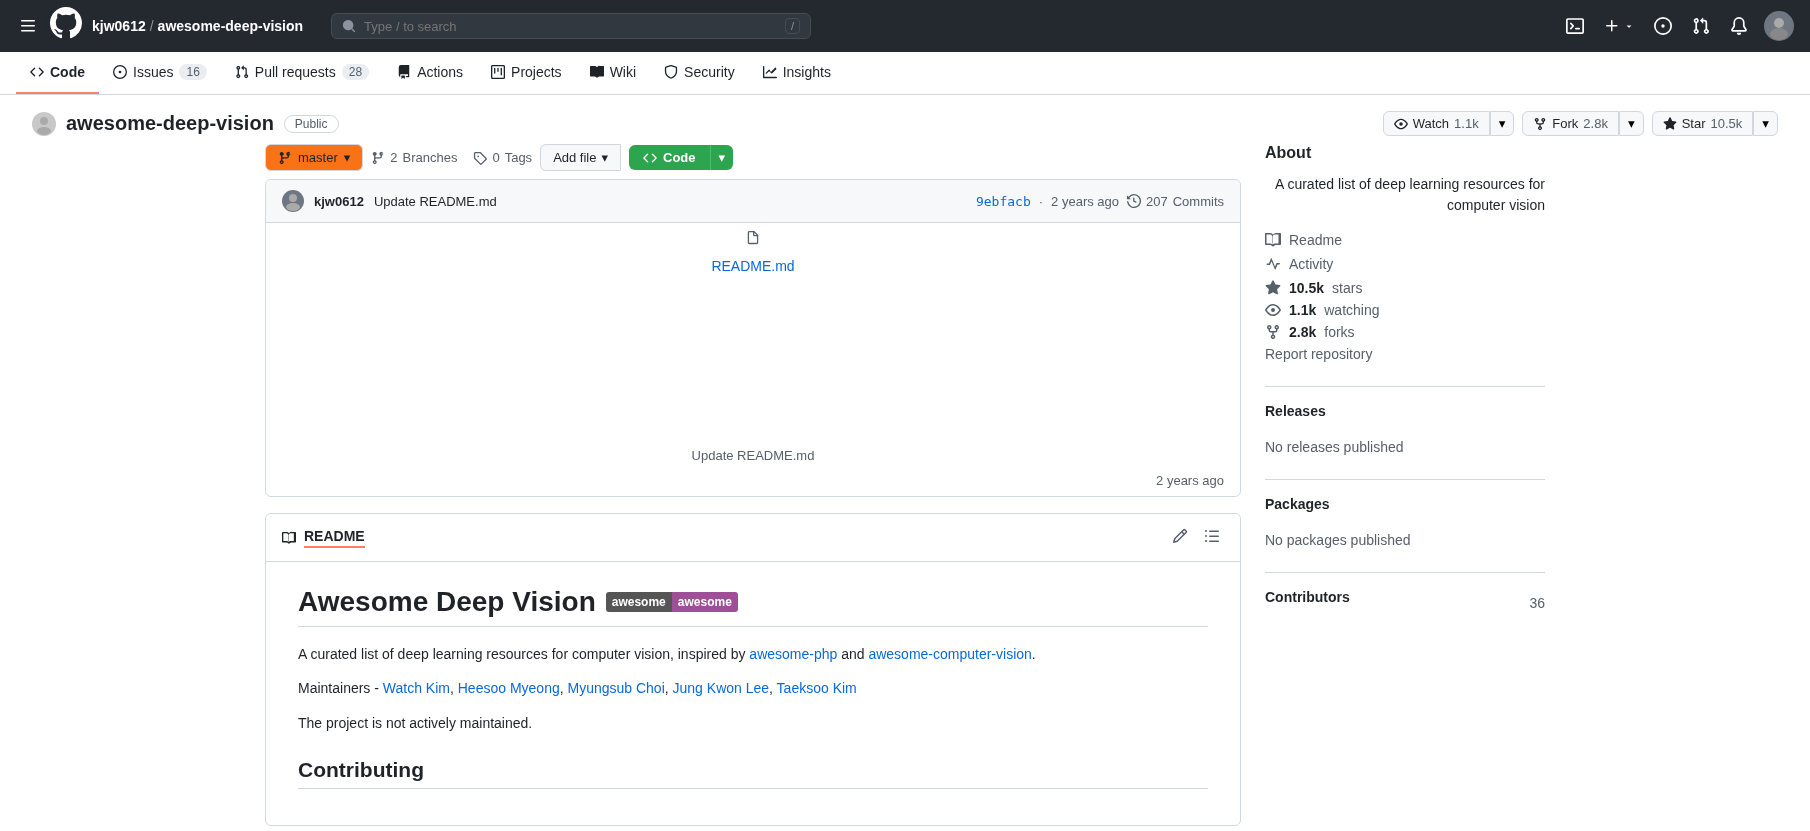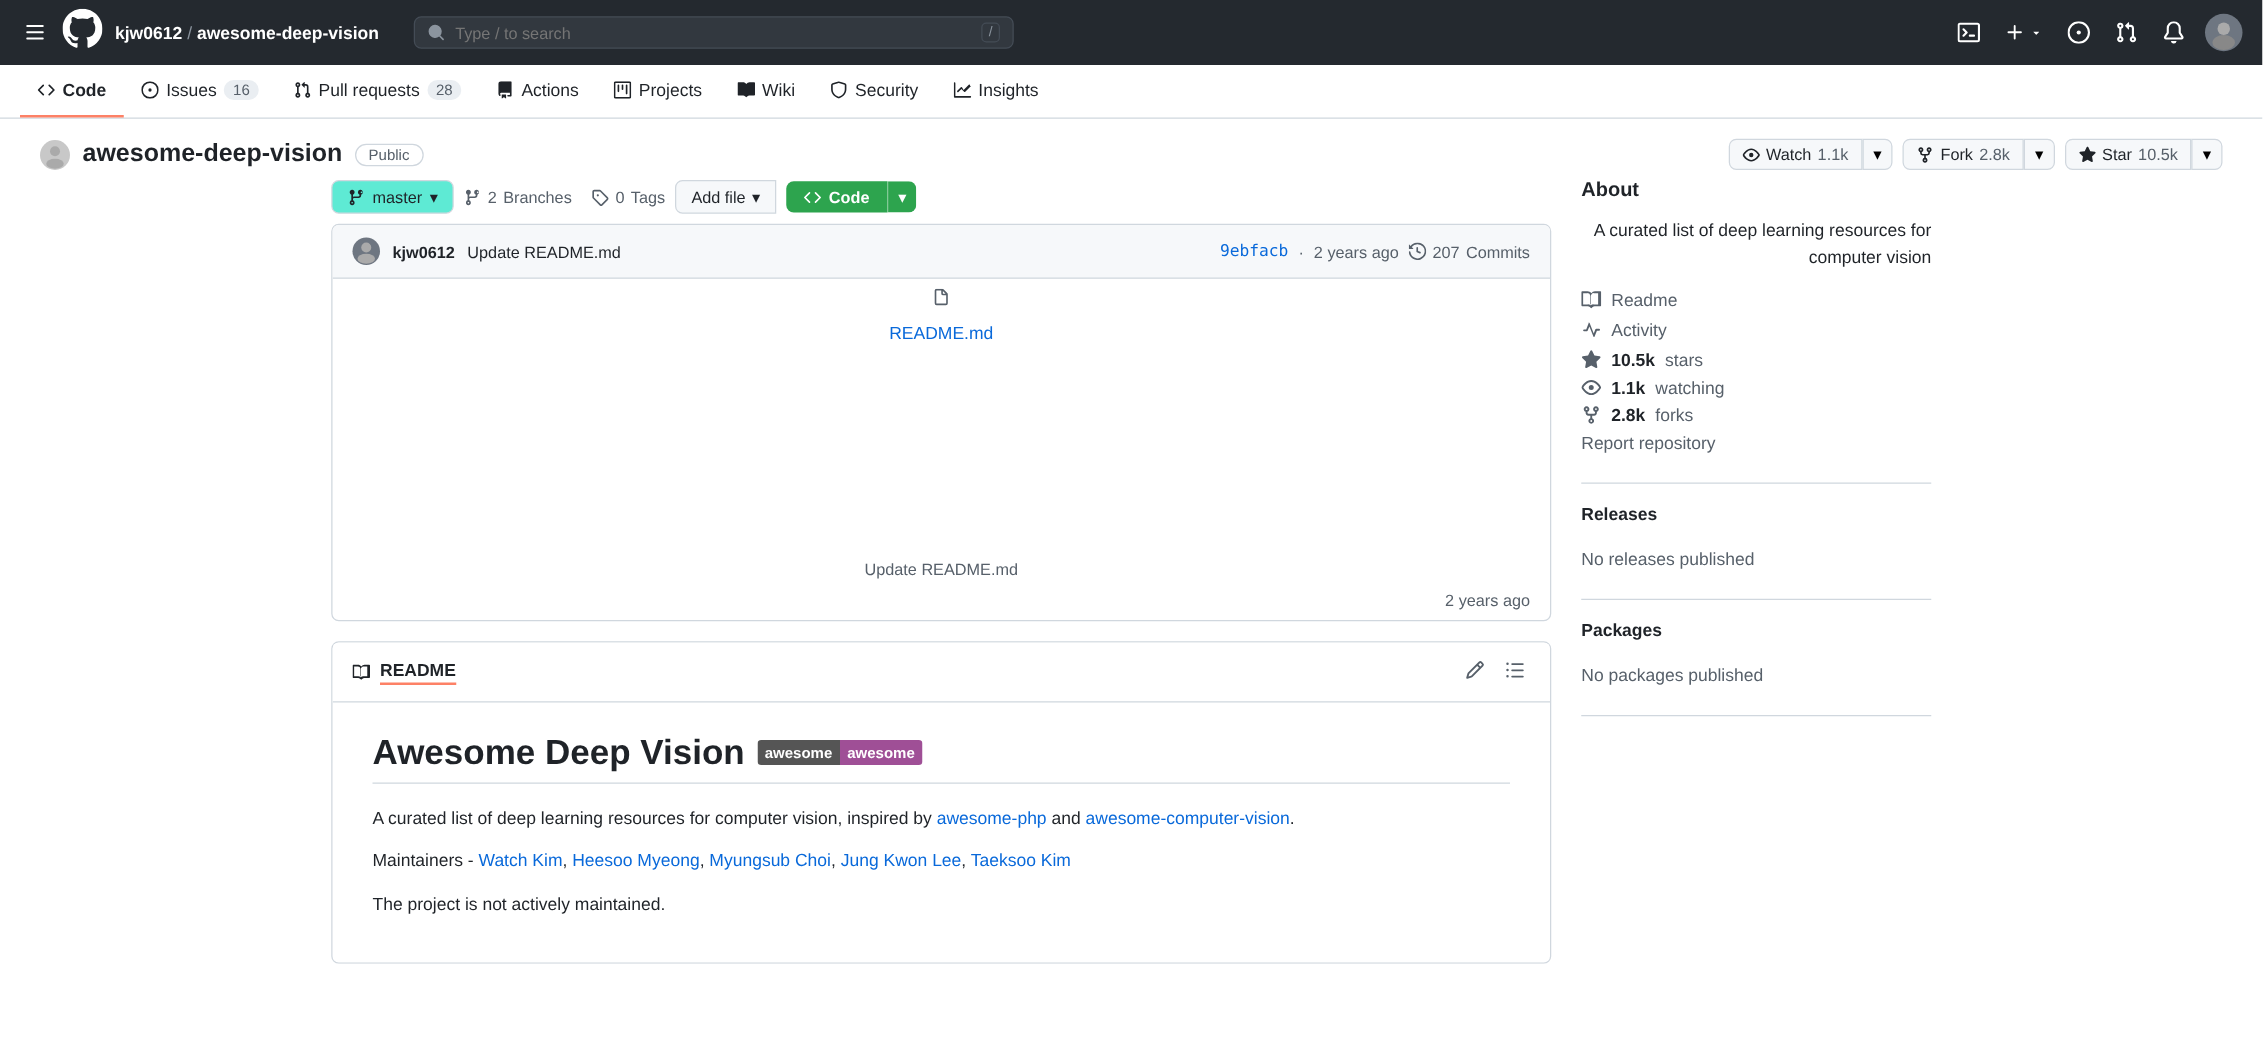--- a/index.html
+++ b/index.html
@@ -88,21 +88,21 @@
       border-top: 1px solid #d0d7de; border-bottom: 1px solid #d0d7de; border-right: 1px solid #d0d7de;
     }
     .btn-group { display: flex; align-items: stretch; }
     .btn-group .repo-action-btn { border-radius: 6px 0 0 6px; }
 
     
     .left-col { flex: 1; min-width: 0; }
     .branch-btn {
       display: flex; align-items: center; gap: 6px;
       border: 1px solid #d0d7de; border-radius: 6px;
-      background: #5eead4; padding: 5px 12px;
+      background: #f97316; padding: 5px 12px;
       font-size: 13px; cursor: pointer; color: #1f2328; font-weight: 500;
     }
     .branch-meta { display: flex; align-items: center; gap: 16px; color: #57606a; font-size: 13px; }
     .branch-meta-item { display: flex; align-items: center; gap: 5px; cursor: pointer; }
     .go-to-file-wrap { flex: 1; display: flex; justify-content: center; }
     .go-to-file-btn {
       display: flex; align-items: center; gap: 8px;
       border: 1px solid #d0d7de; border-radius: 6px;
       background: #f6f8fa; padding: 5px 14px;
       font-size: 13px; cursor: pointer; color: #57606a;
@@ -511,20 +511,21 @@
             </p>
             <p>
               Maintainers -
               <a href="#">Watch Kim</a>,
               <a href="#">Heesoo Myeong</a>,
               <a href="#">Myungsub Choi</a>,
               <a href="#">Jung Kwon Lee</a>,
               <a href="#">Taeksoo Kim</a>
             </p>
             <p>The project is not actively maintained.</p>
+            <h2>Contributing</h2>
           </div>
         </div>
       </div>
 
       <div class="right-col">
 
         <div class="sidebar-section">
           <div class="sidebar-section-title">About</div>
           <p class="sidebar-desc">A curated list of deep learning resources for computer vision</p>
           <div class="sidebar-link">
@@ -576,16 +577,22 @@
 
         <div class="sidebar-section">
           <div class="sidebar-section-header">
             <span class="sidebar-section-title" style="font-size:14px;font-weight:600;">Packages</span>
           </div>
           <p class="sidebar-subtitle">No packages published</p>
         </div>
 
         <hr class="sidebar-divider">
 
+        <div class="sidebar-section">
+          <div class="sidebar-section-header">
+            <span class="sidebar-section-title" style="font-size:14px;font-weight:600;">Contributors</span>
+            <span class="contributors-count">36</span>
+          </div>
+        </div>
       </div>
     </div>
   </div>
 </div>
 
 </body></html>

